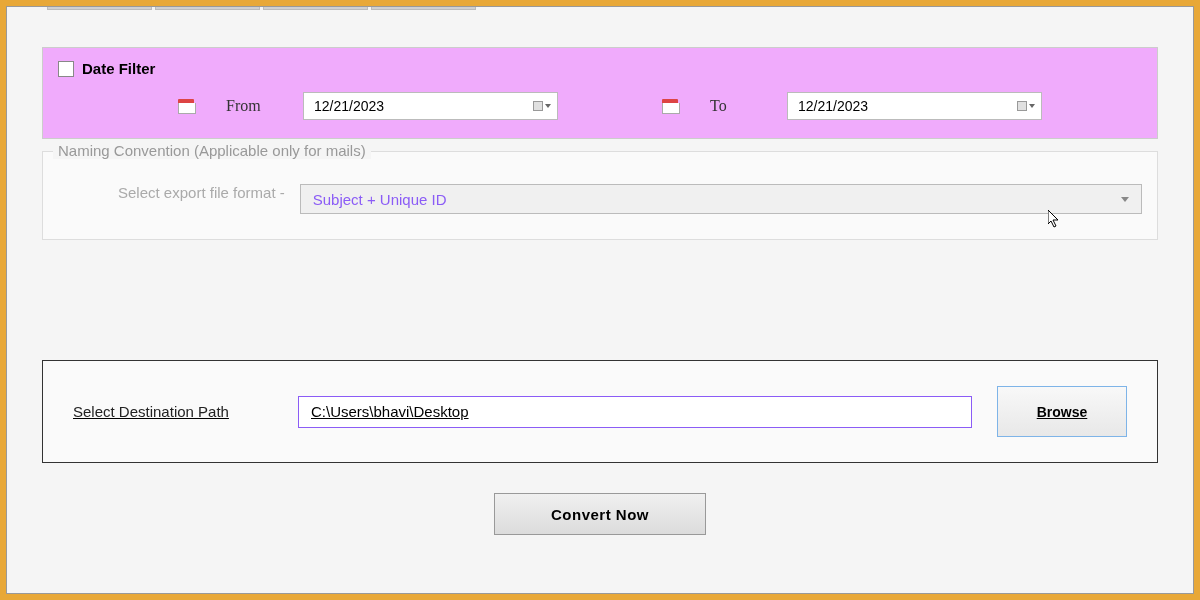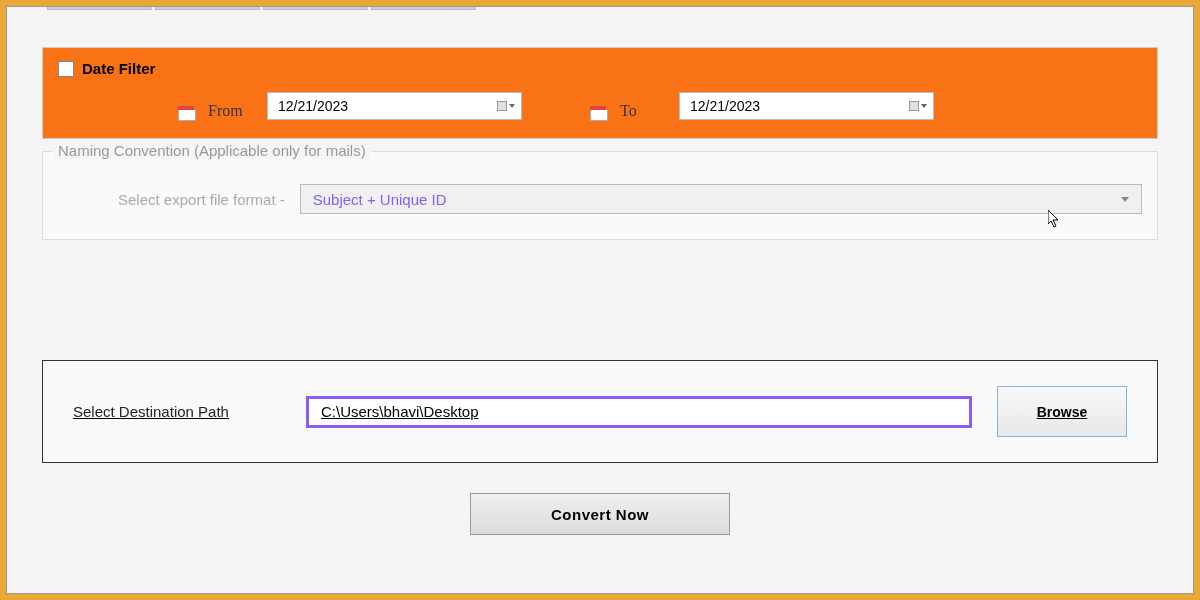--- a/index.html
+++ b/index.html
@@ -38,21 +38,21 @@
     }
     .tab {
       width: 105px;
       height: 3px;
       background: #d0d0d0;
       border: 1px solid #bbb;
       border-top: none;
     }
     .date-filter-group {
       border: 1px solid #ccc;
-      background: #f97316;
+      background: #f0abfc;
       padding: 12px 15px 18px 15px;
       margin-top: 10px;
       position: relative;
     }
     .date-filter-header {
       display: flex;
       align-items: center;
       gap: 8px;
       margin-bottom: 15px;
     }
@@ -63,23 +63,23 @@
       background: #fff;
       cursor: pointer;
     }
     .date-filter-title {
       font-weight: bold;
       font-size: 15px;
       color: #000;
     }
     .date-row {
       display: flex;
-      align-items: flex-end;
+      align-items: center;
       padding-left: 120px;
-      gap: 14px;
+      gap: 32px;
     }
     .calendar-icon {
       width: 16px;
       height: 14px;
       position: relative;
       display: inline-block;
     }
     .calendar-icon::before {
       content: '';
       position: absolute;
@@ -159,21 +159,21 @@
       position: absolute;
       top: -10px;
       left: 10px;
       background: #f5f5f5;
       padding: 0 5px;
       color: #999;
       font-size: 15px;
     }
     .naming-row {
       display: flex;
-      align-items: center;
+      align-items: flex-start;
       padding-left: 60px;
       gap: 15px;
     }
     .naming-label {
       color: #aaa;
       font-size: 15px;
     }
     .select-wrapper {
       flex: 1;
       border: 1px solid #bbb;
@@ -215,45 +215,44 @@
       gap: 25px;
       text-decoration: underline;
     }
     .destination-label {
       font-size: 15px;
       color: #222;
       min-width: 200px;
     }
     .path-input {
       flex: 1;
-      border: 3px solid #8b5cf6;
+      border: 1px solid #8b5cf6;
       background: #fff;
       height: 32px;
       padding: 0 12px;
       font-size: 15px;
       outline: none;
-      margin-left: 8px;
     }
     .browse-button {
       width: 130px;
       height: 51px;
       background: linear-gradient(#f8f8f8, #e8e8e8);
       border: 1px solid #7eb4e8;
       font-weight: bold;
       font-size: 14px;
       cursor: pointer;
       color: #000;
     }
     .convert-row {
       display: flex;
       justify-content: center;
       margin-top: 30px;
     }
     .convert-button {
-      width: 260px;
+      width: 212px;
       height: 42px;
       background: linear-gradient(#f0f0f0, #dcdcdc);
       border: 1px solid #999;
       font-weight: bold;
       font-size: 15px;
       cursor: pointer;
       color: #000;
       letter-spacing: 0.5px;
     }
   </style>

